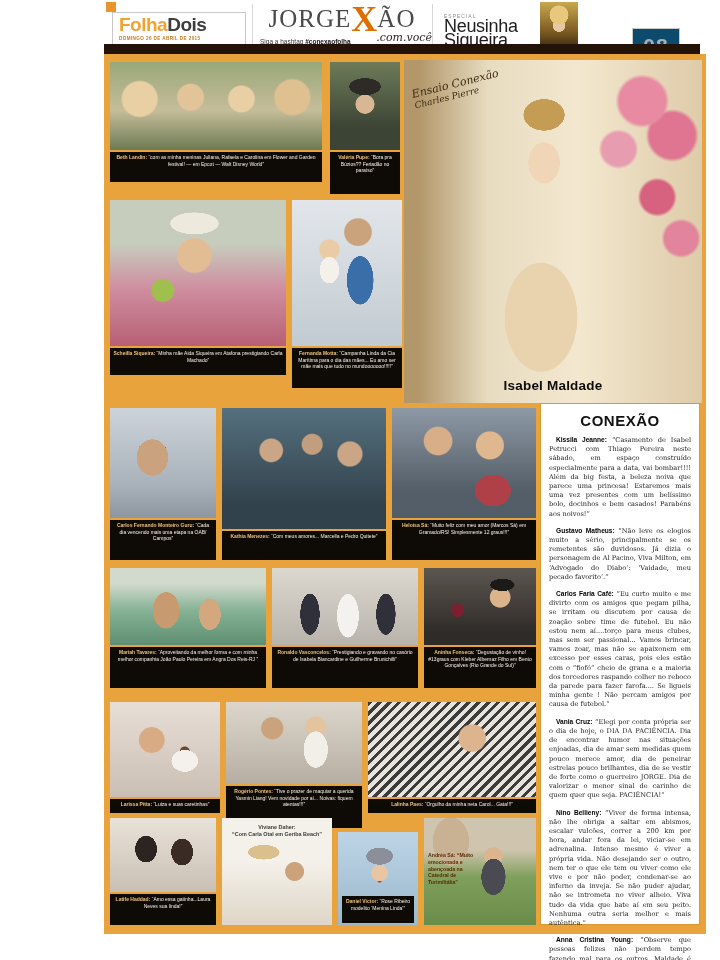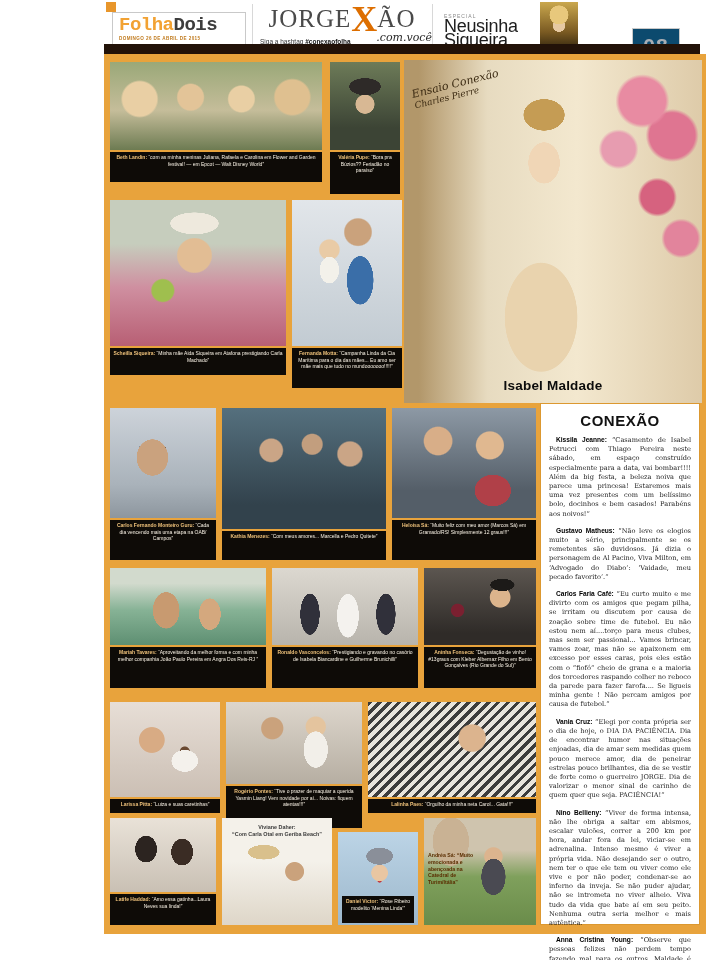--- a/index.html
+++ b/index.html
@@ -4,21 +4,21 @@
 <style>
   html,body{margin:0;padding:0;}
   body{width:720px;height:960px;position:relative;background:#fff;overflow:hidden;
        font-family:"Liberation Sans",sans-serif;-webkit-font-smoothing:antialiased;}
   .abs{position:absolute;}
 
   
   #corner-sq{left:106px;top:2px;width:10px;height:10px;background:#E8962B;}
   #masthead{left:112px;top:12px;width:134px;height:33px;border:1px solid #c9c9c9;background:#fff;
             padding:2px 6px;box-sizing:border-box;}
-  #masthead .brand{font-size:19px;font-weight:bold;line-height:20px;letter-spacing:-.5px;font-family:Liberation Mono, monospace;}
+  #masthead .brand{font-size:19px;font-weight:bold;line-height:20px;letter-spacing:-.5px;}
   #masthead .brand .o{color:#F2A233;}
   #masthead .brand .d{color:#3d3d3d;font-weight:600;}
   #masthead .date{font-size:4.6px;color:#c07a1d;font-weight:bold;letter-spacing:.4px;margin-top:1px;}
   .vdiv{width:1px;background:#d8d8d8;top:4px;height:40px;}
   #logo{left:254px;top:6px;width:176px;height:40px;text-align:center;}
   #logo .word{font-family:"Liberation Serif",serif;font-size:25px;color:#4a4a4a;letter-spacing:1px;line-height:26px;}
   #logo .word .x{font-size:36px;color:#DD6E00;font-weight:bold;vertical-align:-4px;letter-spacing:0;}
   #logo .script{position:absolute;right:-2px;top:25px;font-family:"DejaVu Serif",serif;font-style:italic;
                 font-size:11px;color:#2a2a2a;}
   #logo .tagline{position:absolute;left:6px;top:32px;font-size:6.5px;color:#333;}

